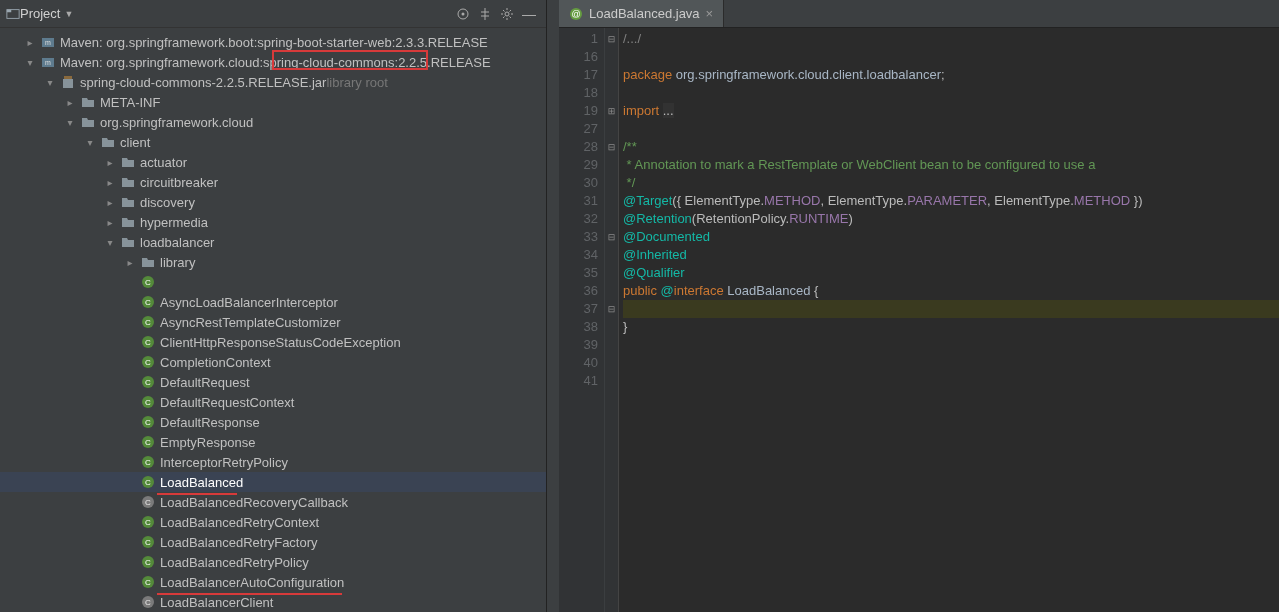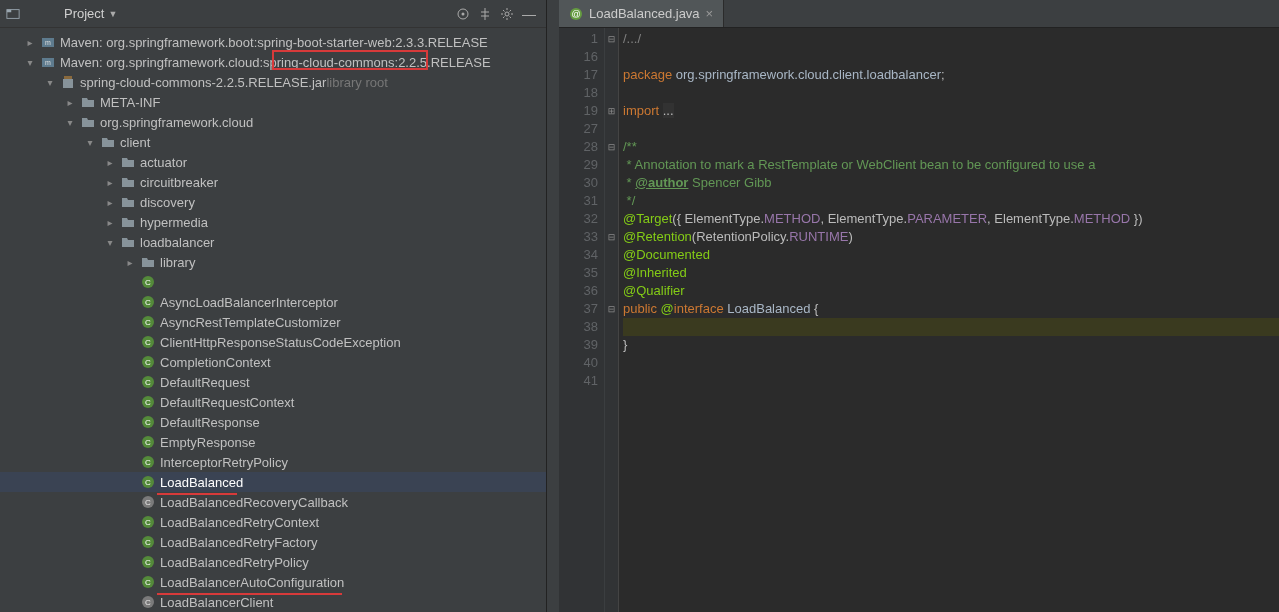--- a/index.html
+++ b/index.html
@@ -1,19 +1,19 @@
 <!DOCTYPE html>
 <html><head>
 <meta charset="utf-8">
 <style>
 * { margin:0; padding:0; box-sizing:border-box; font-family:"Segoe UI",Arial,sans-serif; }
 body { background:#2b2b2b; color:#bbb; font-size:13px; width:1279px; height:612px; overflow:hidden; display:flex; }
 .sidebar { width:547px; background:#3c3f41; display:flex; flex-direction:column; border-right:1px solid #222; }
 .sb-header { height:28px; display:flex; align-items:center; padding:0 6px; background:#3c3f41; border-bottom:1px solid #333; }
-.sb-header .title { display:flex; align-items:center; gap:4px; color:#d0d0d0;padding-left:44px; }
+.sb-header .title { display:flex; align-items:center; gap:4px; color:#d0d0d0; }
 .sb-header .spacer { flex:1; }
 .sb-header .icon-btn { width:22px; height:22px; display:flex; align-items:center; justify-content:center; color:#aaa; cursor:pointer; }
 .tree { flex:1; overflow:hidden; padding:4px 0; }
 .node { display:flex; align-items:center; height:20px; white-space:nowrap; color:#c0c0c0; }
 .node .arrow { width:12px; text-align:center; color:#888; font-size:10px; }
 .node .glyph { width:16px; height:16px; display:flex; align-items:center; justify-content:center; margin:0 4px; }
 .node .label { }
 .node.sel { background:#2f65ca22; color:#fff; }
 .node.sel .label { color:#fff; }
 .box-red { position:absolute; border:2px solid #d73a3a; pointer-events:none; }
@@ -28,21 +28,21 @@
 .gutter { width:46px; background:#313335; color:#606366; text-align:right; padding:2px 6px 2px 2px; border-right:1px solid #3b3e40; }
 .gutter div { height:18px; }
 .fold-col { width:14px; background:#313335; border-right:1px solid #444; padding-top:2px; }
 .fold-col div { height:18px; color:#888; font-size:9px; text-align:center; }
 .code { flex:1; padding:2px 0 2px 4px; position:relative; }
 .code .line { height:18px; white-space:pre; }
 .code .hl { background:#323232; }
 .code .cur-line { background:#3a3a1f; }
 .kw { color:#cc7832; }
 .com { color:#808080; }
-.ann { color:#84cc16; }
+.ann { color:#14b8a6; }
 .cls { color:#a9b7c6; }
 .id { color:#9876aa; }
 .pkg { color:#a9b7c6; }
 .doc { color:#629755; }
 .doctag { color:#629755; font-weight:bold; text-decoration:underline; }
 svg { display:block; }
 .proj-icon svg { width:14px; height:14px; }
 </style>
 </head>
 <body>
@@ -427,21 +427,20 @@
       </div>
     <div class="code" id="code">
         <div class="line"><span class="com">/.../</span></div>
         <div class="line"></div>
         <div class="line"><span class="kw">package</span> <span class="pkg">org.springframework.cloud.client.loadbalancer</span>;</div>
         <div class="line"></div>
         <div class="line"><span class="kw">import</span> <span class="hl">...</span></div>
         <div class="line"></div>
         <div class="line"><span class="doc">/**</span></div>
         <div class="line"><span class="doc"> * Annotation to mark a RestTemplate or WebClient bean to be configured to use a</span></div>
-        <div class="line"><span class="doc"> * </span><span class="doctag">@author</span><span class="doc"> Spencer Gibb</span></div>
         <div class="line"><span class="doc"> */</span></div>
         <div class="line"><span class="ann">@Target</span>({ ElementType.<span class="id">METHOD</span>, ElementType.<span class="id">PARAMETER</span>, ElementType.<span class="id">METHOD</span> })</div>
         <div class="line"><span class="ann">@Retention</span>(RetentionPolicy.<span class="id">RUNTIME</span>)</div>
         <div class="line"><span class="ann">@Documented</span></div>
         <div class="line"><span class="ann">@Inherited</span></div>
         <div class="line"><span class="ann">@Qualifier</span></div>
         <div class="line"><span class="kw">public</span> <span class="ann">@</span><span class="kw">interface</span> <span class="cls">LoadBalanced</span> {</div>
         <div class="line cur-line"></div>
         <div class="line">}</div>
         <div class="line"></div>

